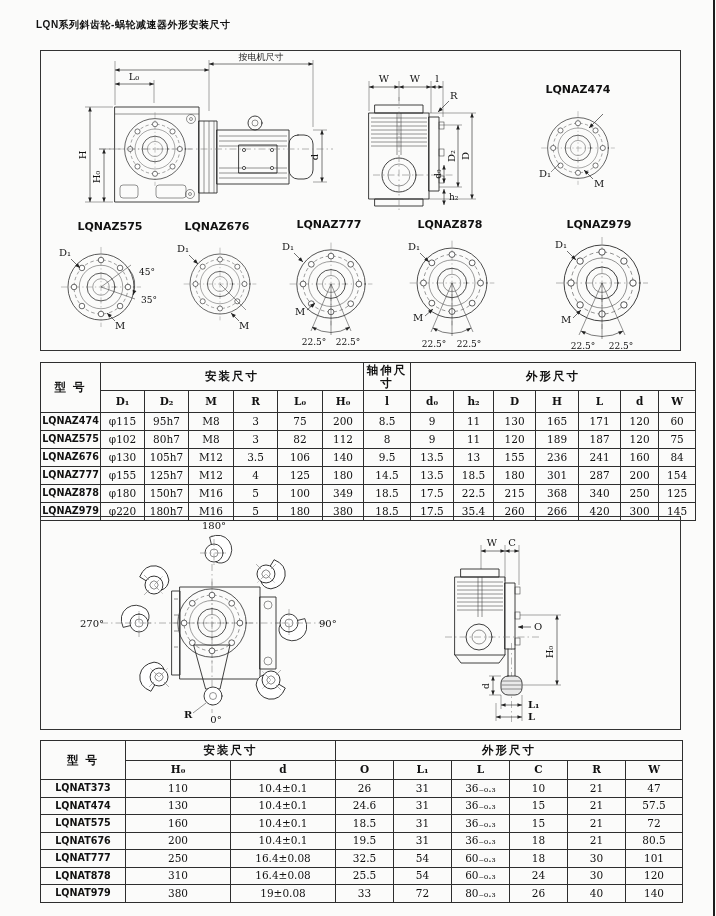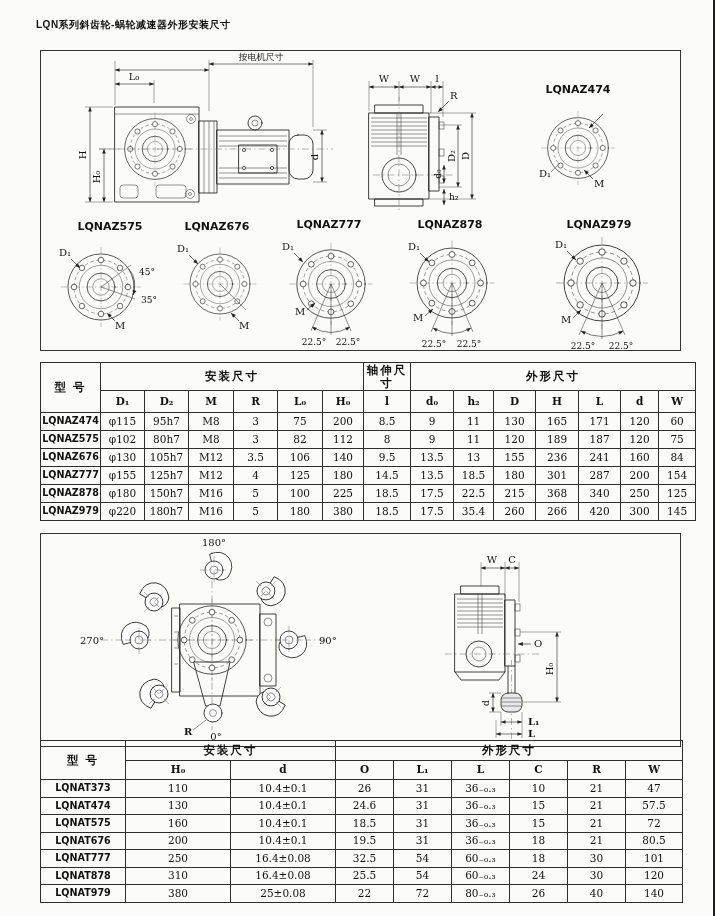--- a/index.html
+++ b/index.html
@@ -1,21 +1,21 @@
 <!DOCTYPE html>
 <html><head>
 <meta charset="utf-8">
 <style>
   html,body{margin:0;padding:0}
   body{width:716px;height:916px;background:#fbfbfa;position:relative;overflow:hidden;
        font-family:"Liberation Sans","DejaVu Sans",sans-serif;color:#111}
   .title{position:absolute;left:36px;top:18px;margin:0;font-size:10px;font-weight:bold;letter-spacing:.5px}
   .box{position:absolute;left:40px;border:1.3px solid #333;background:transparent}
   #box1{top:50px;width:639px;height:299px}
-  #box2{top:533px;width:639px;height:212px}
+  #box2{top:516px;width:639px;height:212px}
   table{position:absolute;left:40px;border-collapse:collapse;table-layout:fixed;border:1.6px solid #222}
   #tbl1{top:362px;width:641px}
   #tbl2{top:740px;width:641px}
   th,td{border:1px solid #2e2e2e;text-align:center;vertical-align:middle;padding:0;line-height:1.05;
         font-family:"DejaVu Serif","Liberation Serif",serif;font-size:10.5px;font-weight:normal}
   thead th{font-weight:bold}
   th.cjk{font-family:"Liberation Sans","DejaVu Sans",sans-serif;font-size:11.5px;letter-spacing:2px;font-weight:bold}
   #tbl1 tr.group th{height:27px}
   #tbl1 tr.sub th{height:21px}
   #tbl1 tbody td{height:17px}
@@ -370,21 +370,21 @@
         <td>200</td>
         <td>154</td>
       </tr>
       <tr>
         <td class="model">LQNAZ878</td>
         <td>φ180</td>
         <td>150h7</td>
         <td>M16</td>
         <td>5</td>
         <td>100</td>
-        <td>225</td>
+        <td>349</td>
         <td>18.5</td>
         <td>17.5</td>
         <td>22.5</td>
         <td>215</td>
         <td>368</td>
         <td>340</td>
         <td>250</td>
         <td>125</td>
       </tr>
       <tr>
@@ -591,22 +591,22 @@
         <td>25.5</td>
         <td>54</td>
         <td>60₋₀.₃</td>
         <td>24</td>
         <td>30</td>
         <td>120</td>
       </tr>
       <tr>
         <td class="model">LQNAT979</td>
         <td>380</td>
-        <td>25±0.08</td>
-        <td>22</td>
+        <td>19±0.08</td>
+        <td>33</td>
         <td>72</td>
         <td>80₋₀.₃</td>
         <td>26</td>
         <td>40</td>
         <td>140</td>
       </tr>
     </tbody>
 </table>
 
 <div class="edge"></div>

